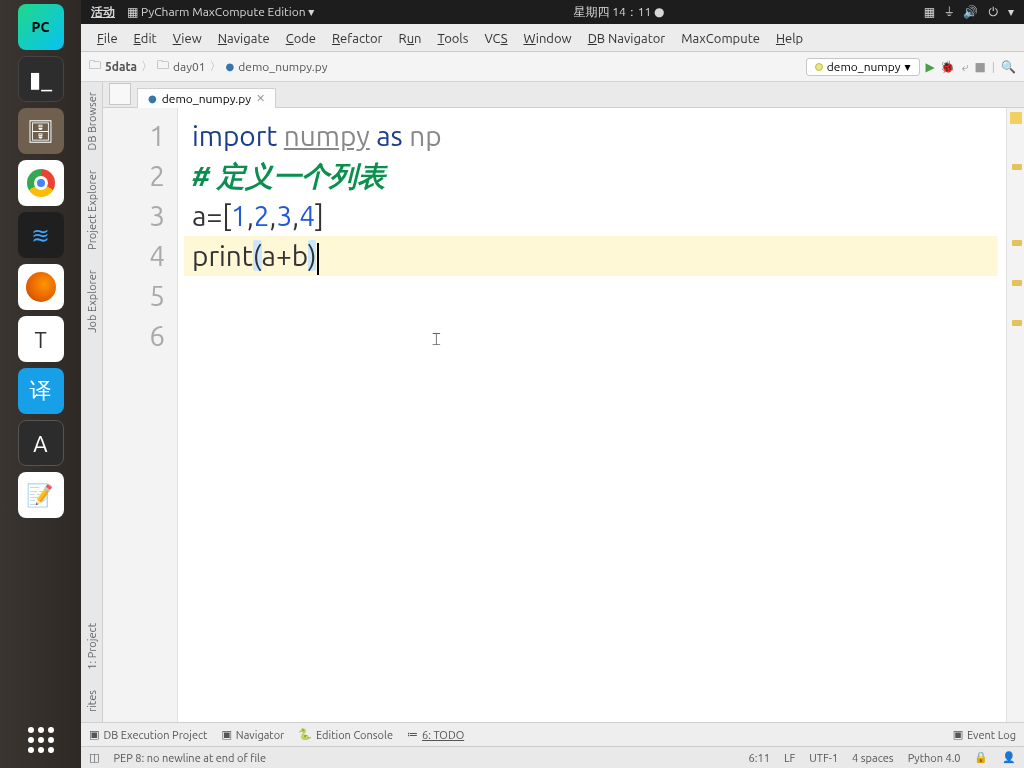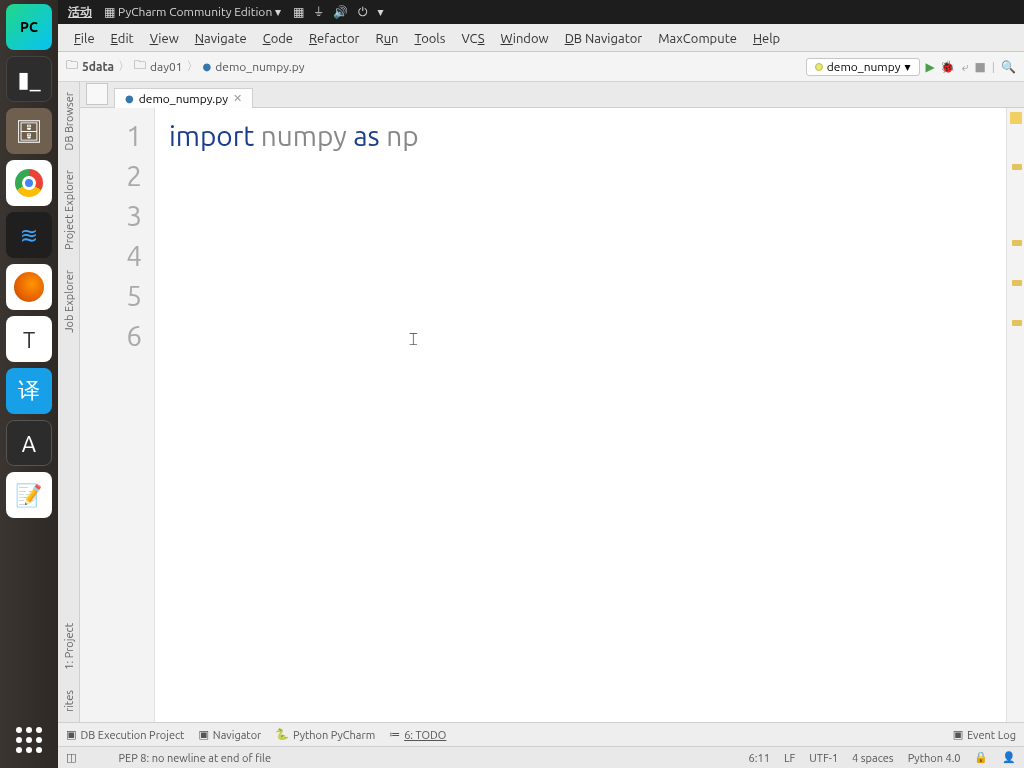--- a/index.html
+++ b/index.html
@@ -1,17 +1,17 @@
 <!DOCTYPE html>
 <html><head>
 <meta charset="utf-8">
 <style>
 * { margin: 0; padding: 0; box-sizing: border-box; font-family: "Ubuntu", "DejaVu Sans", sans-serif; }
 body { width: 1024px; height: 768px; overflow: hidden; background: #2c2c2c; display: flex; }
-.dock { width: 58px; background: linear-gradient(to right,#3a3530,#2e2925); display:flex; flex-direction:column; align-items:center; padding-top:4px; gap:6px;}
+.dock { width: 81px; background: linear-gradient(to right,#3a3530,#2e2925); display:flex; flex-direction:column; align-items:center; padding-top:4px; gap:6px;}
 .dock-icon { width:46px; height:46px; border-radius:8px; display:flex; align-items:center; justify-content:center; font-size:22px; color:#fff; cursor:pointer;}
 .dock-icon.pc { background:linear-gradient(135deg,#21d789,#07c3f2); color:#000; font-weight:bold; font-size:14px;}
 .dock-icon.term{background:#2d2d2d;border:1px solid #444;}
 .dock-icon.files{background:#6e5f4f;}
 .dock-icon.chrome{background:#fff;}
 .dock-icon.vsc{background:#1f1f1f;color:#3ea6ff;}
 .dock-icon.ff{background:#fff;}
 .dock-icon.txt{background:#fff;color:#333;}
 .dock-icon.trans{background:#17a0e8;}
 .dock-icon.upd{background:#2c2c2c;border:1px solid #555;}
@@ -49,34 +49,34 @@
 .tabbar{height:26px;background:#eaeaea;border-bottom:1px solid #cfcfcf;display:flex;align-items:flex-end;padding-left:6px;}
 .tabbar .leftbox{width:22px;height:22px;border:1px solid #c7c7c7;background:#f8f8f8;margin-right:6px;margin-bottom:2px;}
 .filetab{background:#fdfdfd;border:1px solid #cfcfcf;border-bottom:none;padding:3px 10px;font-size:12px;display:flex;align-items:center;gap:5px;position:relative;top:1px;}
 .filetab .x{color:#999;cursor:pointer;font-size:11px;}
 .pyic{color:#3776ab;font-size:10px;}
 .code-wrap{flex:1;display:flex;min-height:0;}
 .gutter{width:75px;background:#f3f3f3;border-right:1px solid #e0e0e0;text-align:right;padding:8px 12px 0 0;font-family:"DejaVu Sans Mono",monospace;font-size:28px;color:#a9a9a9;line-height:40px;position:relative;}
 .code{flex:1;padding:8px 8px 0 14px;font-family:"DejaVu Sans Mono",monospace;font-size:28px;line-height:40px;color:#333;position:relative;}
 .code .cm{color:#0a8f4f;font-style:italic;font-weight:bold;}
 .code .kw{color:#1a3e8b;font-weight:normal;}
-.code .fn{color:#333;}
+.code .fn{color:#333;text-decoration:underline;}
 .code .num{color:#2259d6;}
 .code .cl{background:#fff8d6;display:inline-block;width:calc(100% + 8px);margin-left:-8px;padding-left:8px;}
 .code .caret{display:inline-block;width:2px;height:32px;background:#000;vertical-align:middle;margin-left:1px;}
 .code .hp{background:#cde6ff;border-radius:2px;}
 .code .icursor{position:absolute;left:252px;top:210px;font-size:18px;color:#666;}
 .rightstrip{width:18px;background:#f3f3f3;border-left:1px solid #e0e0e0;position:relative;}
 .rightstrip .warn{position:absolute;right:2px;width:10px;height:6px;background:#e4c35c;border-radius:1px;}
 .rightstrip .warn.top{top:4px;width:12px;height:12px;background:#f0d060;}
 .bottombar{height:24px;background:#eeeeee;border-top:1px solid #cfcfcf;display:flex;align-items:center;font-size:11px;color:#555;padding:0 8px;gap:14px;}
 .bottombar .item{cursor:pointer;display:flex;align-items:center;gap:4px;}
 .bottombar .spacer{flex:1;}
 .statusbar{height:22px;background:#e9e9e9;border-top:1px solid #cfcfcf;display:flex;align-items:center;font-size:11px;color:#555;padding:0 8px;gap:14px;}
-.statusbar .pep{flex:0 0 auto;margin-left:28px;}
+.statusbar .pep{flex:0 0 auto;}
 .statusbar .spacer{flex:1;}
 .chrome-ic{width:28px;height:28px;border-radius:50%;background:conic-gradient(#ea4335 0 120deg,#fbbc05 120deg 240deg,#34a853 240deg 360deg);position:relative;}
 .chrome-ic::after{content:"";position:absolute;inset:7px;background:#4285f4;border:3px solid #fff;border-radius:50%;}
 .ff-ic{width:30px;height:30px;border-radius:50%;background:radial-gradient(circle at 60% 40%,#ff9500,#e66000 60%,#a84300);}
 </style>
 </head>
 <body>
 
 <div class="dock">
   <div class="dock-icon pc">PC</div>
@@ -104,21 +104,22 @@
       <span></span>
       <span></span>
       <span></span>
     </div>
 </div>
 
 <div class="main">
 
   <div class="topbar">
     <span class="title">活动</span>
-    <span>▦ <span>PyCharm Community Edition</span> ▾</span>
+    <span>▦ <span>PyCharm MaxCompute Edition</span> ▾</span>
+    <span class="center"><span>星期四 14：11</span> ●</span>
     <span class="right">
       <span>▦</span>
       <span>⏚</span>
       <span>🔊</span>
       <span>⏻</span>
       <span>▾</span>
     </span>
   </div>
 
 
@@ -192,37 +193,40 @@
         <div class="gutter">
           <div>1</div>
             <div>2</div>
             <div>3</div>
             <div>4</div>
             <div>5</div>
             <div>6</div>
         </div>
         <div class="code">
 <div><span class="kw">import</span> <span class="fn" style="color:#888">numpy</span> <span class="kw">as</span> <span style="color:#888">np</span></div>
+<div><span class="cm">#  定义一个列表</span></div>
+<div><span>a</span>=[<span class="num">1</span>,<span class="num">2</span>,<span class="num">3</span>,<span class="num">4</span>]</div>
+<div class="cl"><span>print</span><span class="hp">(</span><span>a+b</span><span class="hp">)</span><span class="caret"></span></div>
           <span class="icursor">𝙸</span>
         </div>
         <div class="rightstrip">
           <div class="warn top"></div>
           <div class="warn" style="top:56px"></div>
           <div class="warn" style="top:132px"></div>
           <div class="warn" style="top:172px"></div>
           <div class="warn" style="top:212px"></div>
         </div>
       </div>
     </div>
   </div>
 
   <div class="bottombar">
     <span class="item">▣ <span>DB Execution Project</span></span>
     <span class="item">▣ <span>Navigator</span></span>
-    <span class="item">🐍 <span>Python PyCharm</span></span>
+    <span class="item">🐍 <span>Edition Console</span></span>
     <span class="item">≔ <u>6: TODO</u></span>
     <span class="spacer"></span>
     <span class="item">▣ <span>Event Log</span></span>
   </div>
 
   <div class="statusbar">
     <span>◫</span>
     <span class="pep">PEP 8: no newline at end of file</span>
     <span class="spacer"></span>
     <span>6:11</span>

